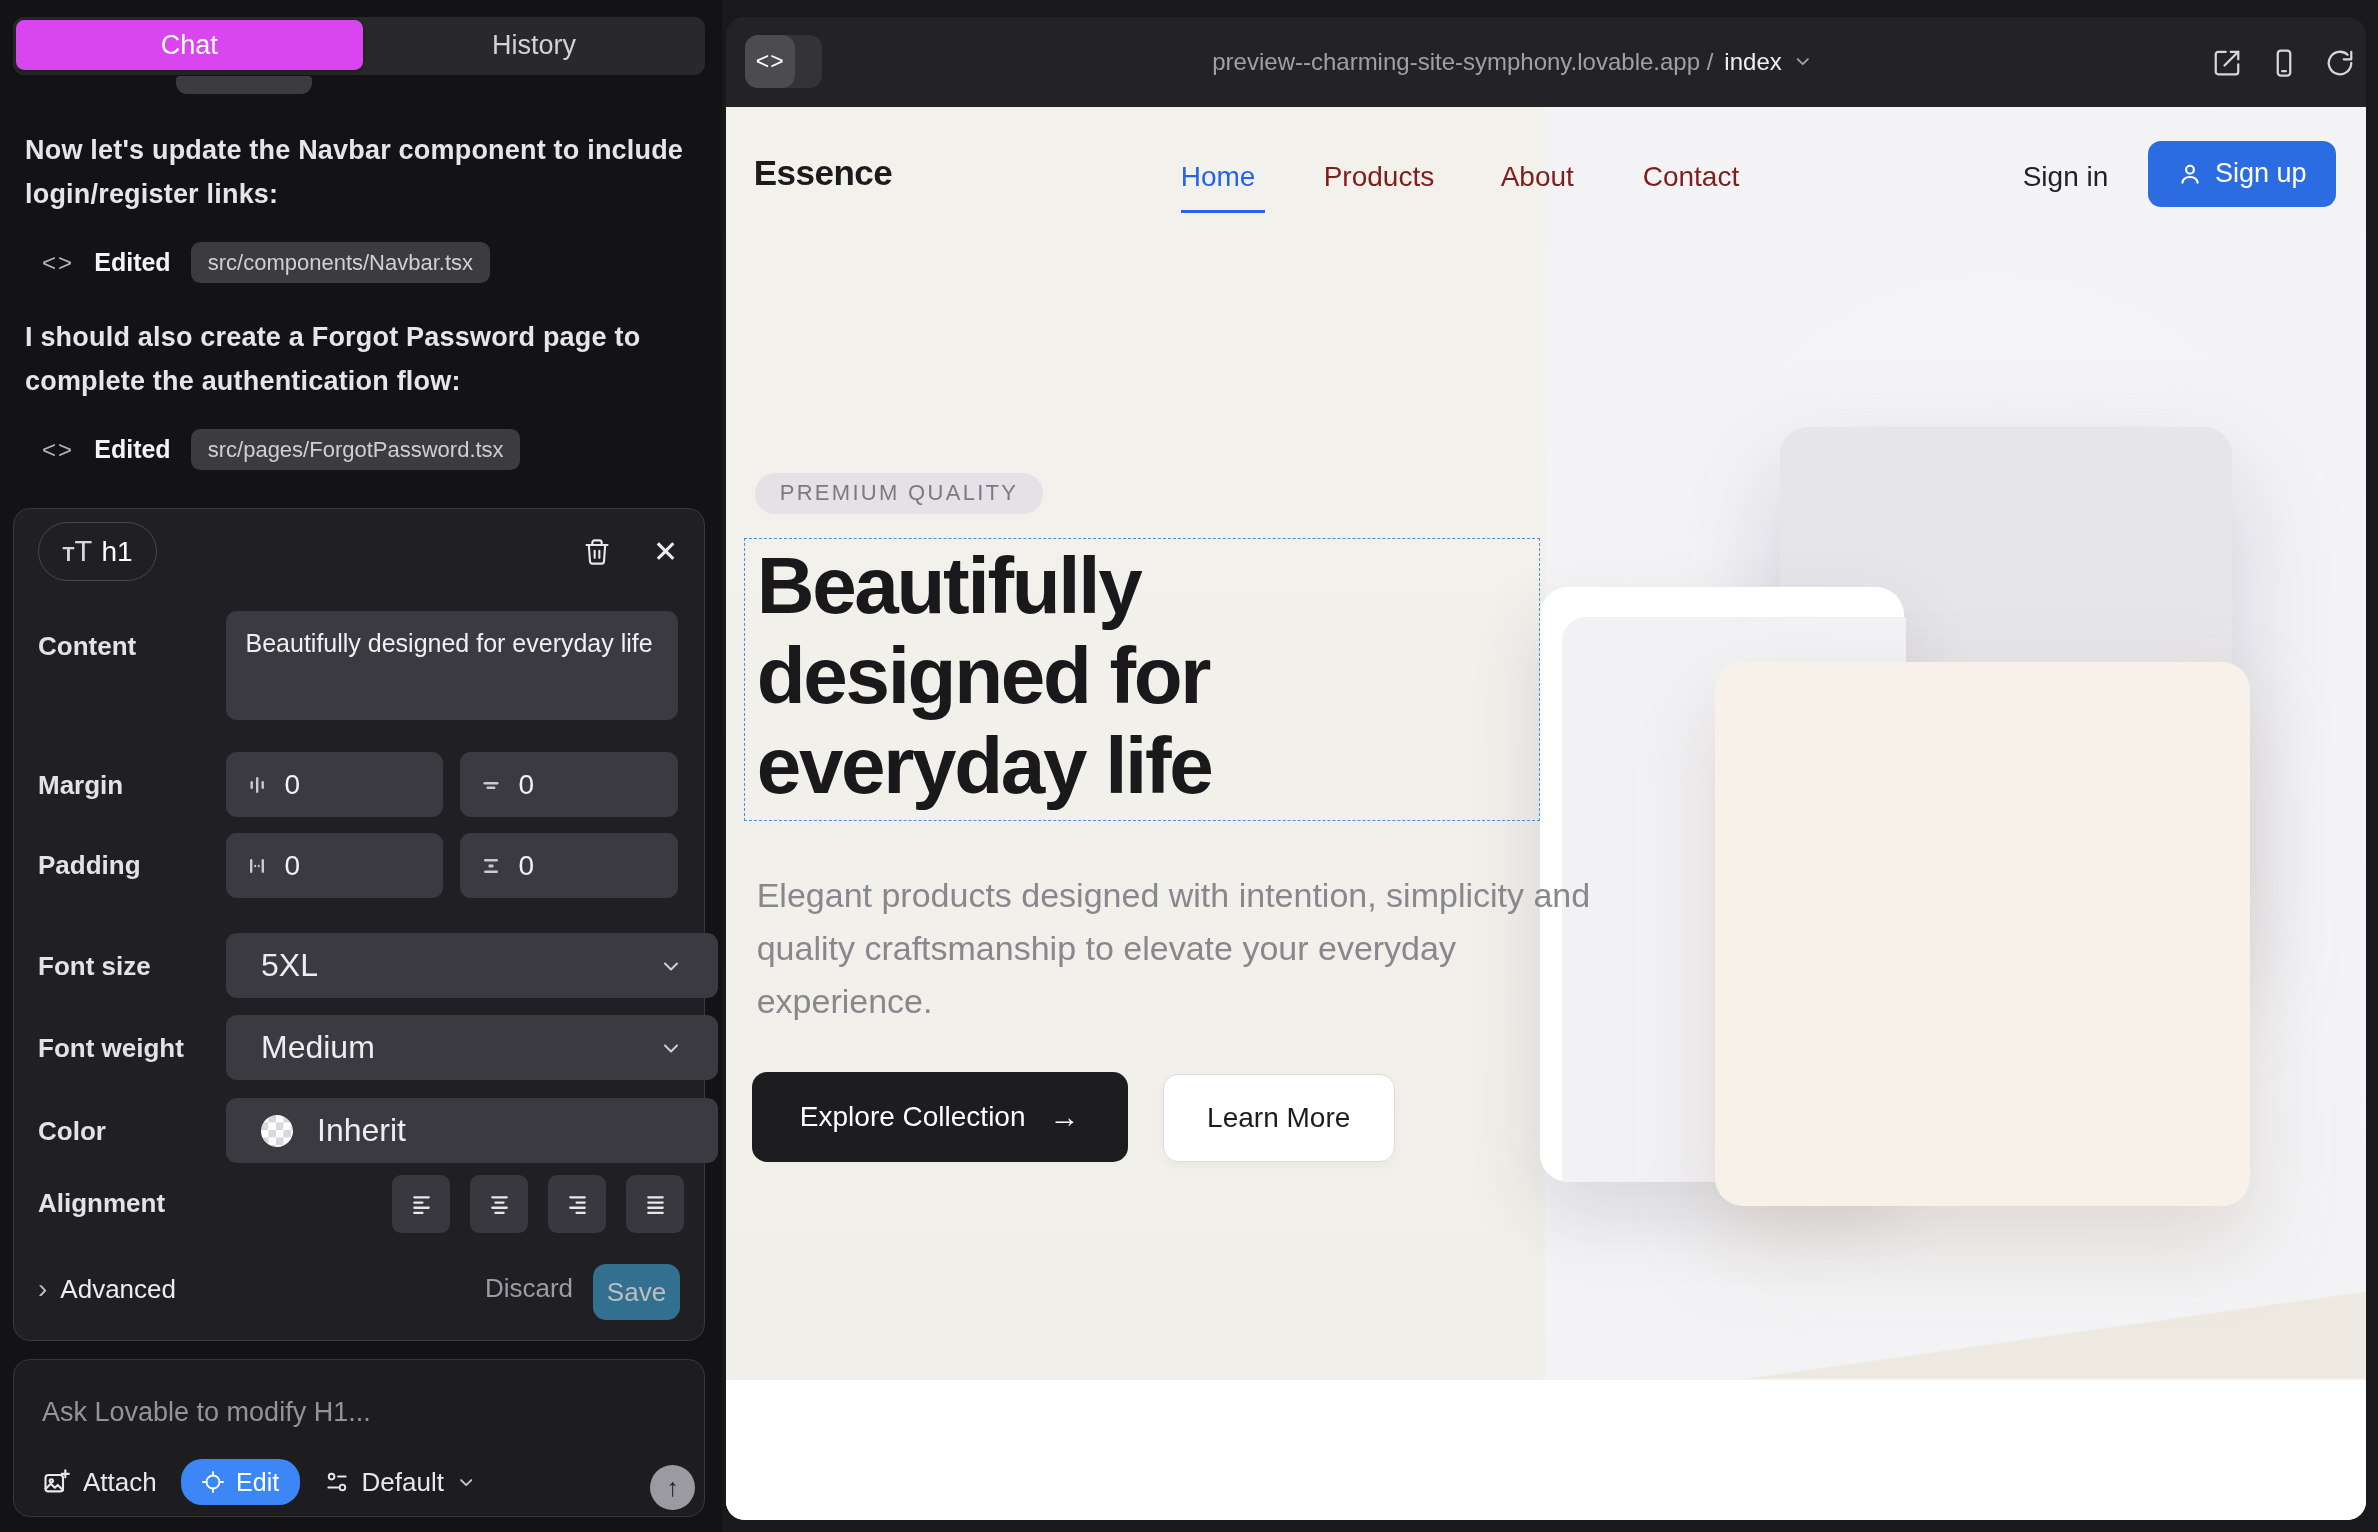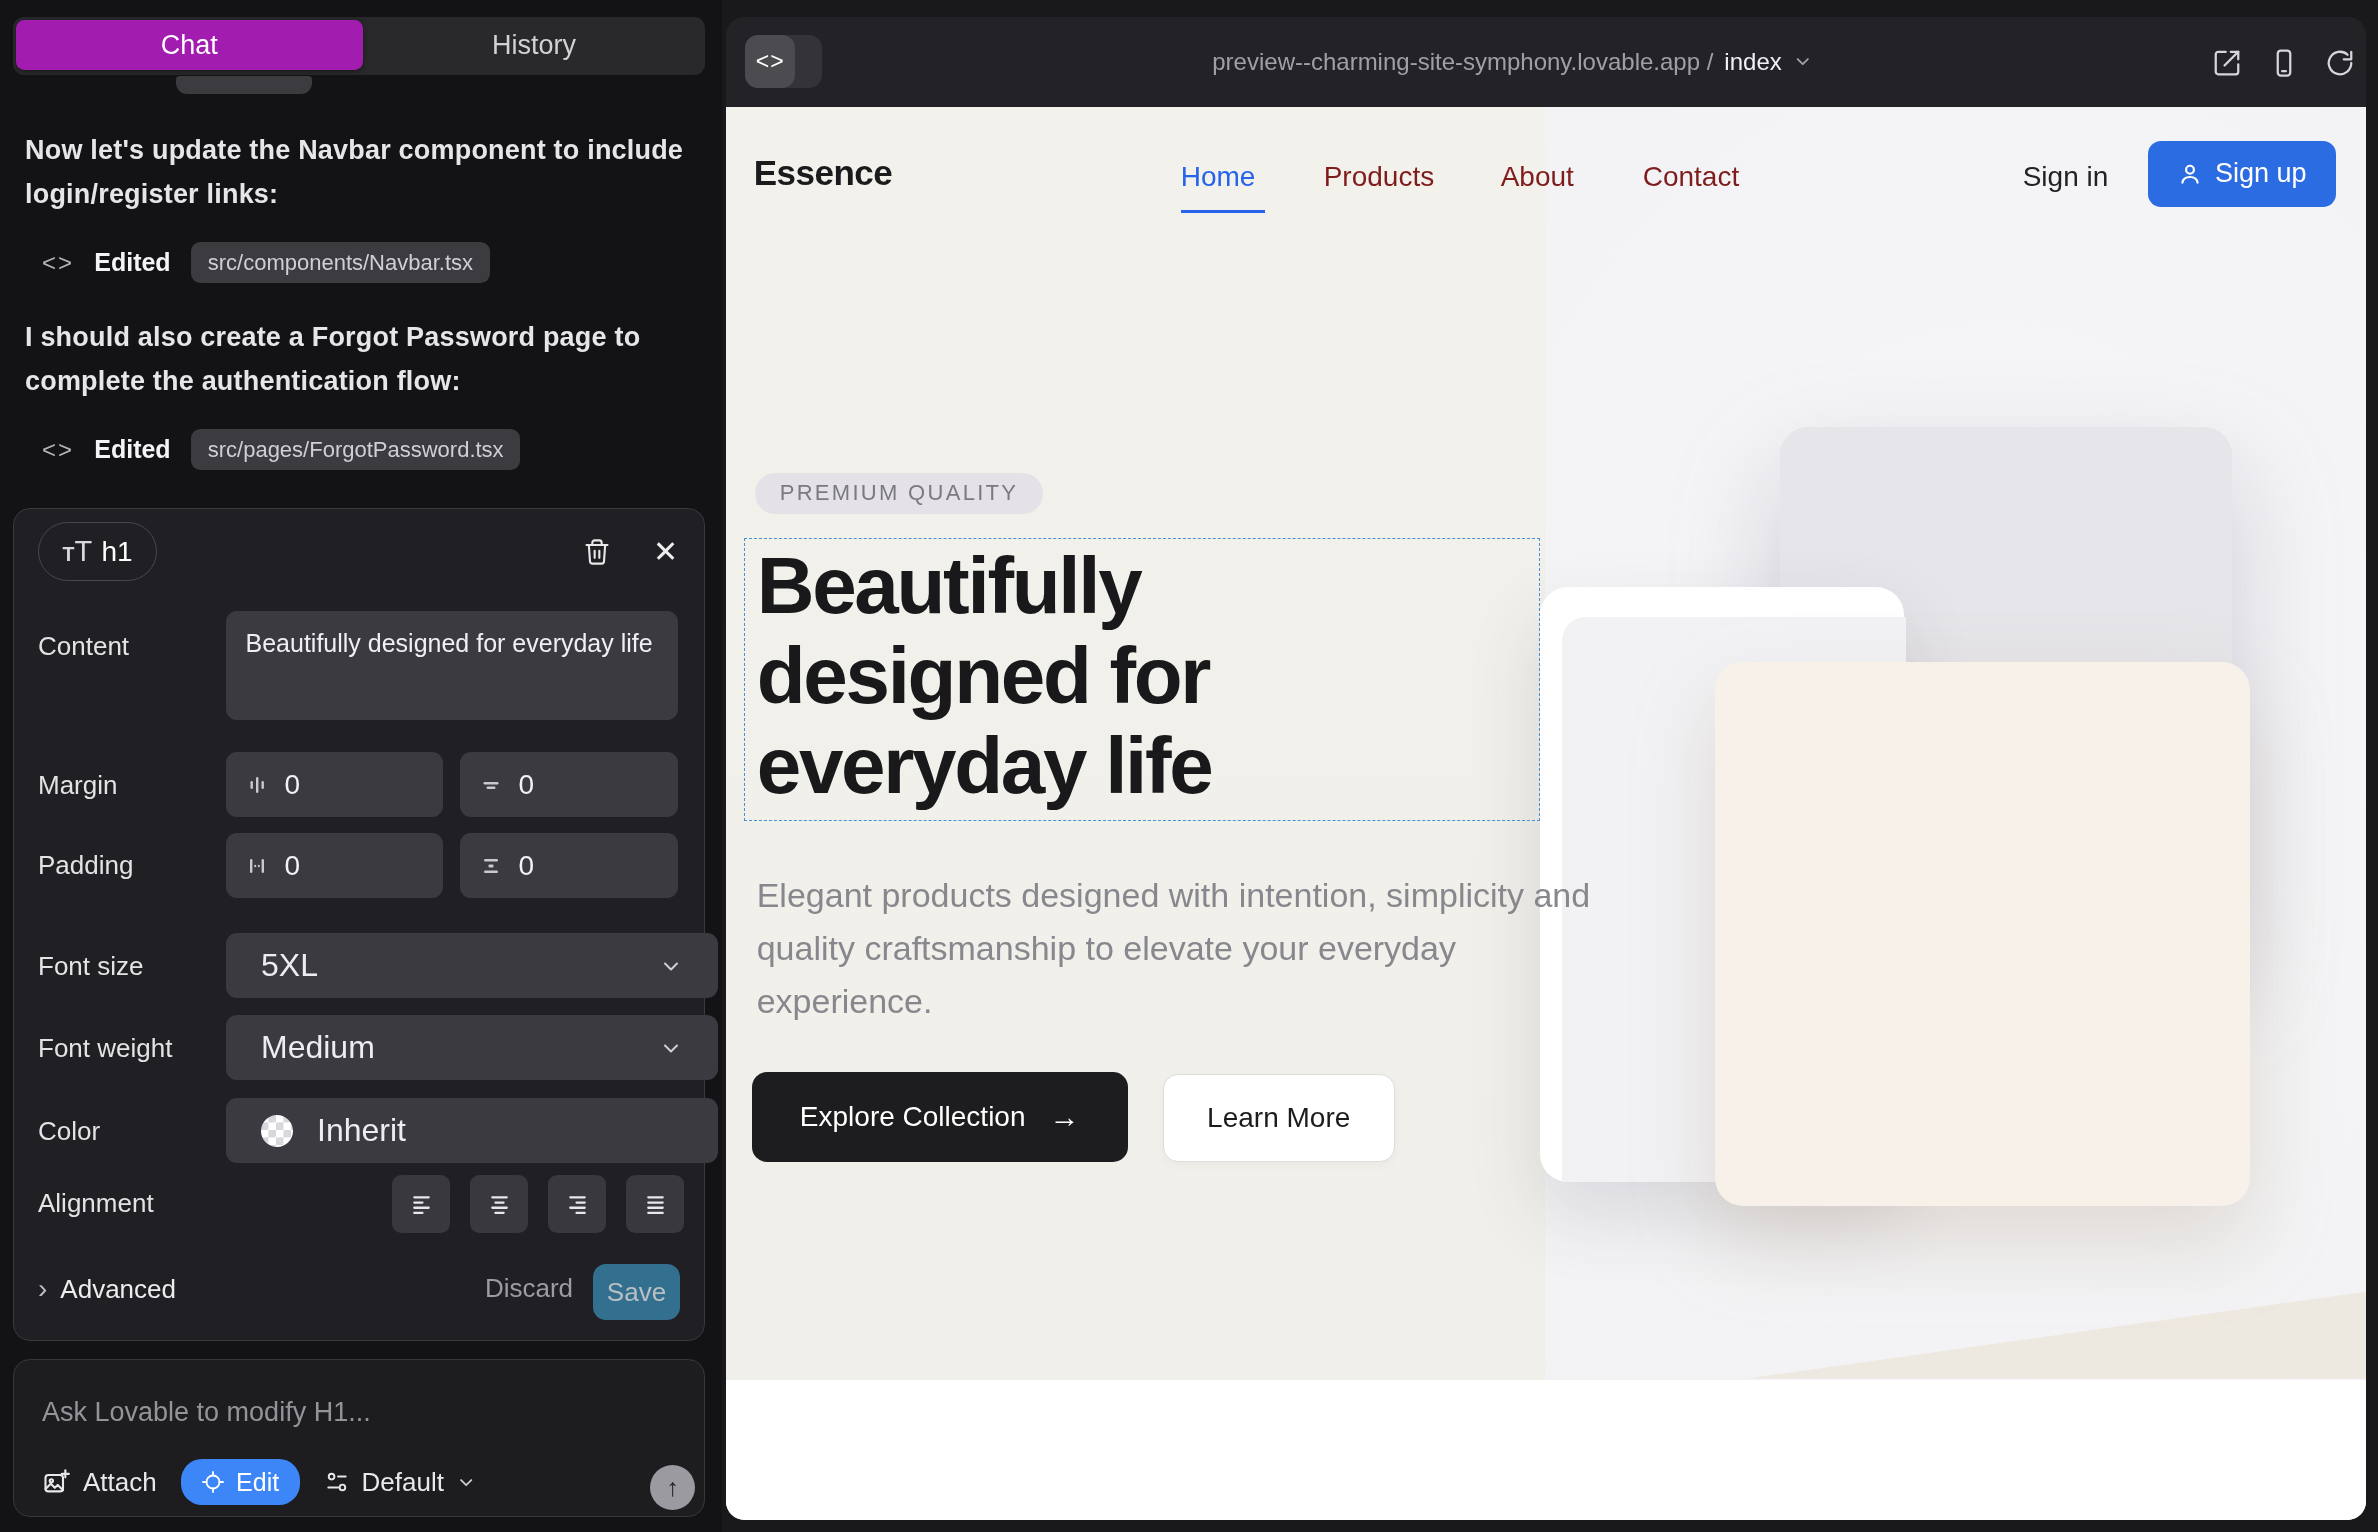--- a/index.html
+++ b/index.html
@@ -4,21 +4,21 @@
 <style>
   * { margin:0; padding:0; box-sizing:border-box; }
   html,body { width:2378px; height:1532px; }
   body { font-family:"Liberation Sans", sans-serif; background:#141416; position:relative; overflow:hidden; }
   svg { display:block; }
 
   
   .left-panel { position:absolute; left:0; top:0; width:722px; height:1532px; background:#131315; }
 
   .tabs { position:absolute; left:13px; top:16.7px; width:692px; height:58px; background:#29292c; border-radius:11px; }
-  .tab-active { position:absolute; left:2.8px; top:3.7px; width:347px; height:50px; background:#a21caf; border-radius:8.3px;
+  .tab-active { position:absolute; left:2.8px; top:3.7px; width:347px; height:50px; background:#d946ef; border-radius:8.3px;
     box-shadow:0 1.9px 5.6px rgba(0,0,0,.35); display:flex; align-items:center; justify-content:center;
     color:#ffffff; font-size:27px; }
   .tab-inactive { position:absolute; left:350px; top:0; width:342px; height:58px; display:flex; align-items:center; justify-content:center;
     color:#d2d2d6; font-size:27px; }
 
   .clipped-chip { position:absolute; left:176px; top:76px; width:136px; height:17.6px; background:#3b3b40; border-radius:3.7px 3.7px 11px 11px; }
 
   .msg { position:absolute; left:25px; width:663px; font-size:27px; line-height:44px; color:#e6e6e9; letter-spacing:0.2px;font-weight:bold; }
   .msg-1 { top:128px; }
   .msg-2 { top:315px; }
@@ -35,21 +35,21 @@
     border:0.9px solid #3a3a3e; border-radius:16.7px; }
   .tag-pill { position:absolute; left:24px; top:13px; width:119px; height:59px; border:0.9px solid #48484c; border-radius:30px;
     display:flex; align-items:center; justify-content:center; gap:9.3px; }
   .type-t-small { color:#d8d8dc; font-size:19.5px; font-weight:700; }
   .type-t-big   { color:#d8d8dc; font-size:29px; font-weight:400; }
   .tag-name { color:#ffffff; font-size:28px; }
   .icon-btn { position:absolute; top:24px; width:37px; height:37px; display:flex; align-items:center; justify-content:center; color:#e8e8ea; }
   .trash-btn { left:564px; }
   .close-btn { left:633px; font-size:30px; color:#eeeef1; }
 
-  .fld-label { position:absolute; left:24px; color:#e3e3e6; font-size:26px; font-weight:400; }
+  .fld-label { position:absolute; left:24px; color:#e3e3e6; font-size:26px; font-weight:700; }
   .ctl { position:absolute; background:#3a3a40; border-radius:11px; }
   .content-area { left:212px; top:102px; width:452px; height:109px; padding:14px 19.5px; color:#eef0f2; font-size:25px; line-height:37px; }
   .num-input { height:65px; display:flex; align-items:center; gap:16px; padding-left:18.6px; color:#f2f2f4; font-size:28px; }
   .mi-1 { left:212px; top:243px; width:217px; }
   .mi-2 { left:446px; top:243px; width:218px; }
   .pi-1 { left:212px; top:324px; width:217px; }
   .pi-2 { left:446px; top:324px; width:218px; }
   .sel { height:65px; width:492px; left:212px; display:flex; align-items:center; padding:0 35px; color:#ededf0; font-size:32px; }
   .sel .chev { margin-left:auto; }
   .sel-fontsize { top:424px; }

